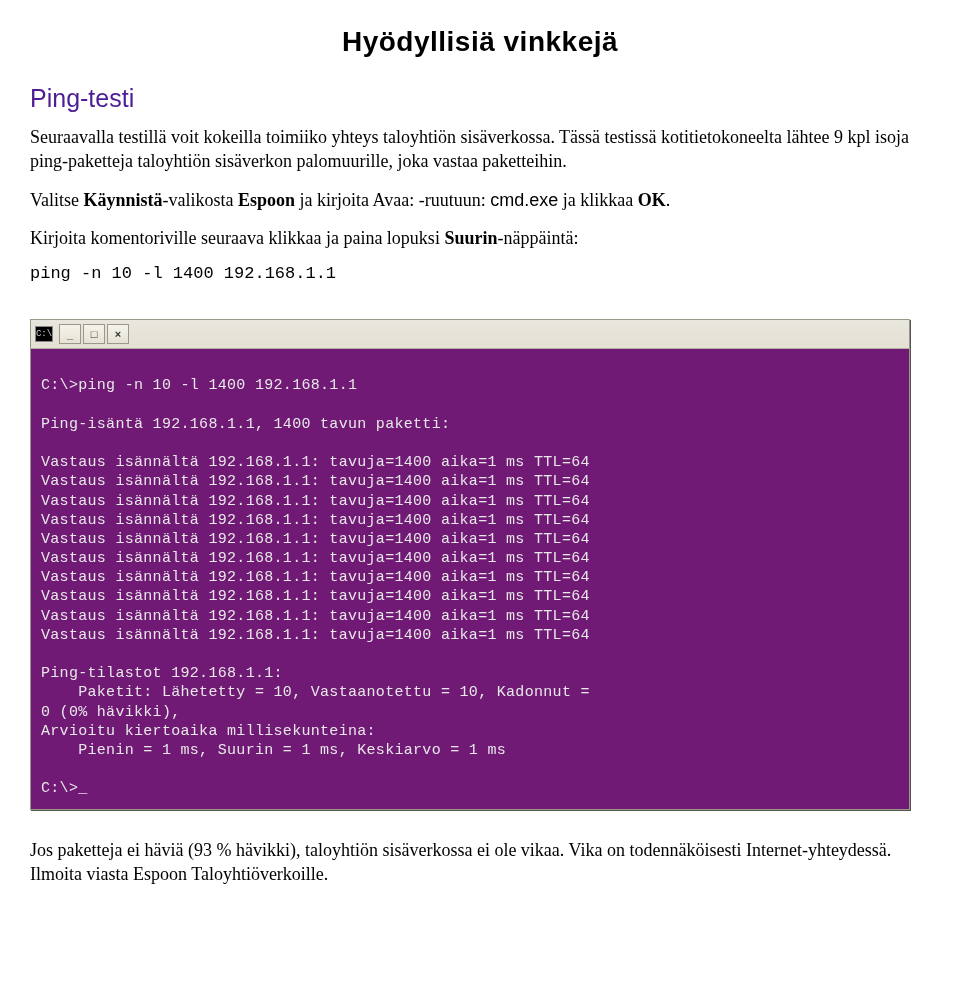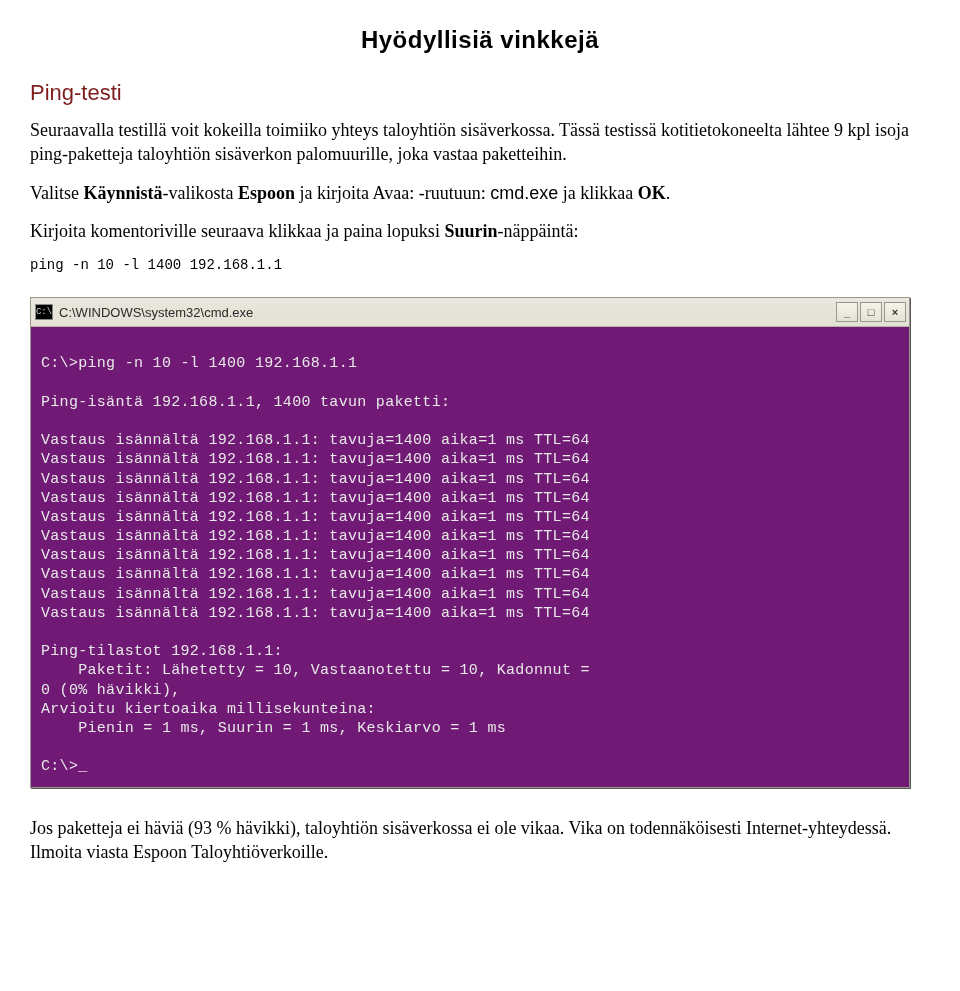--- a/index.html
+++ b/index.html
@@ -8,38 +8,38 @@
     font-family: Georgia, 'Times New Roman', serif;
     font-size: 18px;
     color: #000;
     background: #fff;
     width: 900px;
   }
   h1.page-title {
     text-align: center;
     font-family: 'Trebuchet MS', Verdana, sans-serif;
     font-weight: bold;
-    font-size: 24px;
+    font-size: 28px;
     margin: 6px 0 26px 0;
     color: #000;
     letter-spacing: 0.5px;
   }
   .section-title {
     font-family: 'Trebuchet MS', Verdana, sans-serif;
-    font-size: 22px;
-    color: #7f1d1d;
+    font-size: 25px;
+    color: #4c1d95;
     margin: 4px 0 12px 0;
   }
   p { margin: 8px 0 14px 0; line-height: 1.35; }
   .mono { font-family: Liberation Sans, sans-serif; }
   .bold { font-weight: bold; margin-top: 28px; }
   .ping-cmd {
     font-family: 'Courier New', monospace;
-    font-size: 14px;
-    margin: 6px 0 24px 0;
+    font-size: 17px;
+    margin: 6px 0 36px 0;
   }
   
   .cmd-window {
     width: 880px;
     margin: 6px 0 28px 0;
     box-shadow: 1px 1px 0 #555;
   }
   .cmd-titlebar {
     display: flex;
     align-items: center;
@@ -117,21 +117,20 @@
   <span>Kirjoita komentoriville seuraava klikkaa ja paina lopuksi </span><span class="bold">Suurin</span><span>-näppäintä:</span>
 </p>
 
 <div class="ping-cmd">ping -n 10 -l 1400 192.168.1.1</div>
 
 <div class="cmd-window">
   <div class="cmd-titlebar">
     <div class="cmd-title-icon">
         <span>C:\</span>
       </div>
-    <div class="cmd-title-text">C:\WINDOWS\system32\cmd.exe</div>
     <div class="cmd-btns">
       <div class="cmd-btn">_</div>
       <div class="cmd-btn">□</div>
       <div class="cmd-btn">×</div>
     </div>
   </div>
   <div class="cmd-body" id="cmd-body">
 C:\&gt;ping -n 10 -l 1400 192.168.1.1
 
 Ping-isäntä 192.168.1.1, 1400 tavun paketti:

